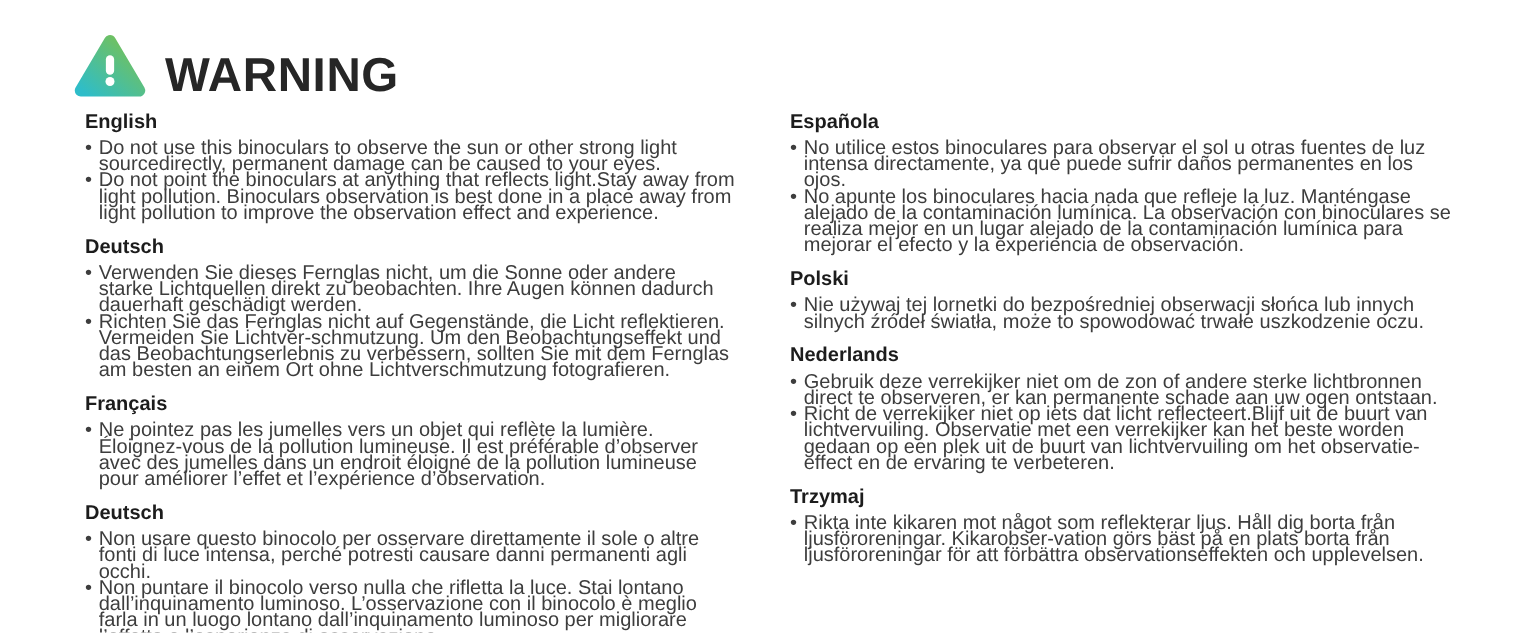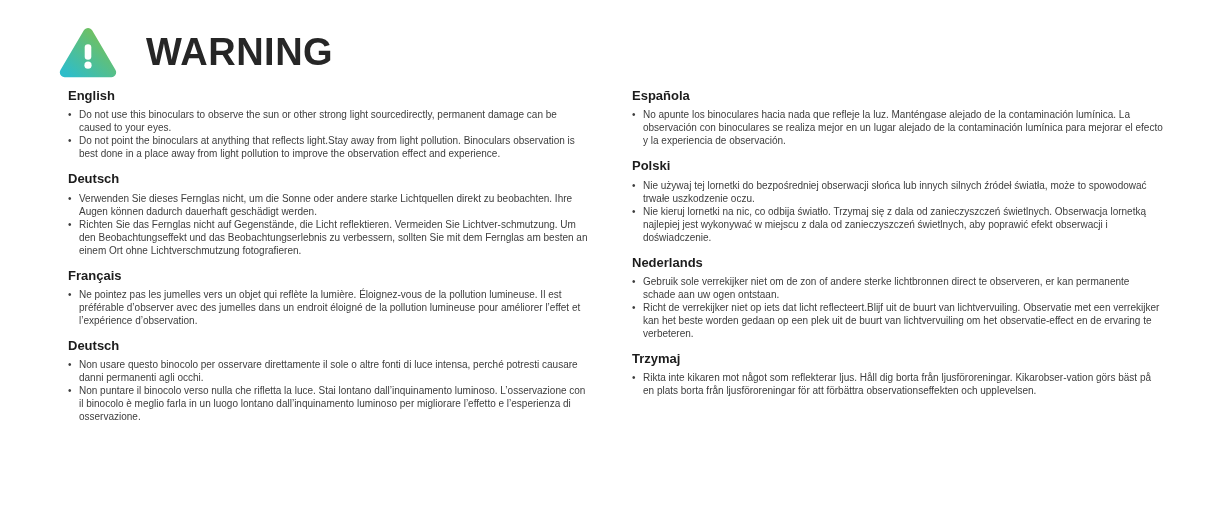--- a/index.html
+++ b/index.html
@@ -8,52 +8,52 @@
     width: 1214px;
     height: 506px;
     background: #ffffff;
     font-family: "Liberation Sans", sans-serif;
     color: #3a3a3a;
     overflow: hidden;
   }
   .page { padding: 24px 52px 0 56px; }
   .header {
     display: flex;
-    align-items: center;
-    gap: 28px;
+    align-items: flex-end;
+    gap: 14px;
     margin: 0 0 8px 2px;
   }
   .warn-icon svg { width: 60px; height: 56px; display: block; }
   .title {
     font-size: 38px;
     font-weight: bold;
     letter-spacing: 0.5px;
     color: #262626;
     line-height: 1;
   }
   .columns {
     display: flex;
     gap: 44px;
     padding-left: 12px;
   }
   .col-left  { width: 520px; flex: 0 0 auto; }
   .col-right { width: 532px; flex: 0 0 auto; }
   .section { margin-bottom: 11px; }
   .section h2 {
-    font-size: 13px;
+    font-size: 16px;
     font-weight: bold;
     color: #1c1c1c;
     margin: 0 0 4px 0;
     line-height: 1.25;
   }
   ul.bullets {
     margin: 0;
     padding: 0;
     list-style: none;
-    font-size: 10px;
+    font-size: 16px;
     line-height: 13px;
     color: #3d3d3d;
   }
   ul.bullets li {
     position: relative;
     padding-left: 11px;
   }
   ul.bullets li::before {
     content: "\2022";
     position: absolute;
@@ -119,36 +119,36 @@
         </ul>
       </div>
 
     </div>
 
     <div class="col-right">
 
       <div class="section">
         <h2>Española</h2>
         <ul class="bullets">
+          <li>No utilice estos binoculares para observar el sol u otras fuentes de luz intensa directamente, ya que puede sufrir daños permanentes en los ojos.</li>
           <li>No apunte los binoculares hacia nada que refleje la luz. Manténgase alejado de la contaminación lumínica. La observación con binoculares se realiza mejor en un lugar alejado de la contaminación lumínica para mejorar el efecto y la experiencia de observación.</li>
         </ul>
       </div>
 
       <div class="section">
         <h2>Polski</h2>
         <ul class="bullets">
           <li>Nie używaj tej lornetki do bezpośredniej obserwacji słońca lub innych silnych źródeł światła, może to spowodować trwałe uszkodzenie oczu.</li>
-          <li>Nie kieruj lornetki na nic, co odbija światło. Trzymaj się z dala od zanieczyszczeń świetlnych. Obserwacja lornetką najlepiej jest wykonywać w miejscu z dala od zanieczyszczeń świetlnych, aby poprawić efekt obserwacji i doświadczenie.</li>
         </ul>
       </div>
 
       <div class="section">
         <h2>Nederlands</h2>
         <ul class="bullets">
-          <li>Gebruik sole verrekijker niet om de zon of andere sterke lichtbronnen direct te observeren, er kan permanente schade aan uw ogen ontstaan.</li>
+          <li>Gebruik deze verrekijker niet om de zon of andere sterke lichtbronnen direct te observeren, er kan permanente schade aan uw ogen ontstaan.</li>
           <li>Richt de verrekijker niet op iets dat licht reflecteert.Blijf uit de buurt van lichtvervuiling. Observatie met een verrekijker kan het beste worden gedaan op een plek uit de buurt van lichtvervuiling om het observatie-effect en de ervaring te verbeteren.</li>
         </ul>
       </div>
 
       <div class="section">
         <h2>Trzymaj</h2>
         <ul class="bullets">
           <li>Rikta inte kikaren mot något som reflekterar ljus. Håll dig borta från ljusföroreningar. Kikarobser-vation görs bäst på en plats borta från ljusföroreningar för att förbättra observationseffekten och upplevelsen.</li>
         </ul>
       </div>

